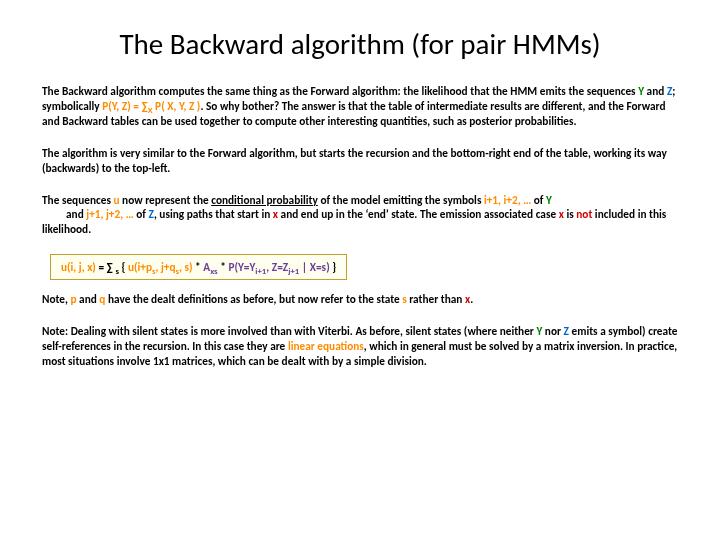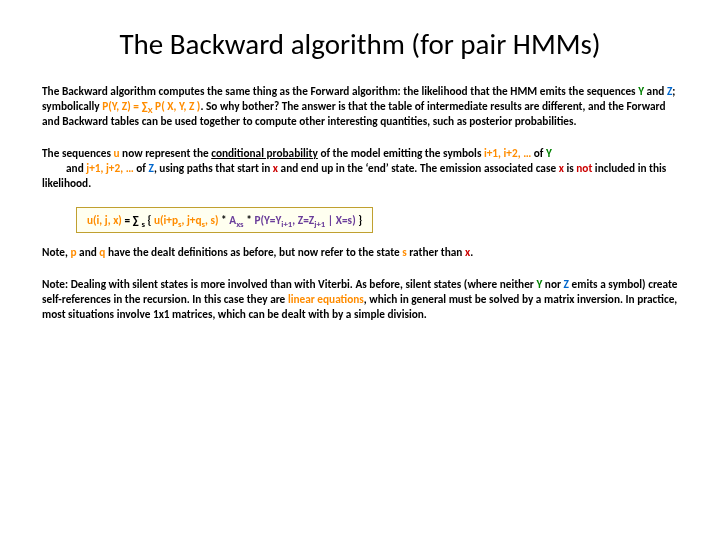--- a/index.html
+++ b/index.html
@@ -34,38 +34,39 @@
   .c-gr { color: #008000; font-weight: bold; }
   .c-bl { color: #0066cc; font-weight: bold; }
   .c-or { color: #ff8c00; font-weight: bold; }
   .c-rd { color: #cc0000; font-weight: bold; }
   .c-pu { color: #6a3d9a; font-weight: bold; }
   .indent { padding-left: 24px; }
   .formula-box {
     border: 1px solid #c0a030;
     background: #fffff0;
     padding: 5px 10px;
-    margin: 0 0 12px 34px;
+    margin: 0 0 12px 8px;
     display: inline-block;
     font-size: 11.3px;
     font-weight: bold;
   }
   sub, .subsc { font-size: 0.78em; vertical-align: sub; line-height:0; }
 </style>
 </head>
 <body>
 
 <div class="slide">
 
   <h1 class="title">The Backward algorithm (for pair HMMs)</h1>
 
   <p class="para">
     <span>The Backward algorithm computes the same thing as the Forward algorithm: the likelihood that the HMM emits the sequences </span><span class="c-gr">Y</span><span> and </span><span class="c-bl">Z</span><span>; symbolically </span><span class="c-or">P(Y, Z) = ∑</span><sub class="c-or">X</sub><span class="c-or"> P( X, Y, Z )</span><span>. So why bother? The answer is that the table of intermediate results are different, and the Forward and Backward tables can be used together to compute other interesting quantities, such as posterior probabilities.</span>
   </p>
 
+  <p class="para">The algorithm is very similar to the Forward algorithm, but starts the recursion and the bottom-right end of the table, working its way (backwards) to the top-left.</p>
 
   <p class="para">
     <span>The sequences </span><span class="c-or">u</span><span> now represent the </span><u>conditional probability</u><span> of the model emitting the symbols </span><span class="c-or">i+1, i+2, …</span><span> of </span><span class="c-gr">Y</span><br>
     <span class="indent">
       <span> and </span><span class="c-or">j+1, j+2, …</span><span> of </span><span class="c-bl">Z</span><span>, using paths that start in </span><span class="c-rd">x</span><span> and end up in the ‘end’ state. The emission associated case </span><span class="c-rd">x</span><span> is </span><span class="c-rd">not</span><span> included in this likelihood.</span>
     </span>
   </p>
 
 
   <div class="formula-box">

